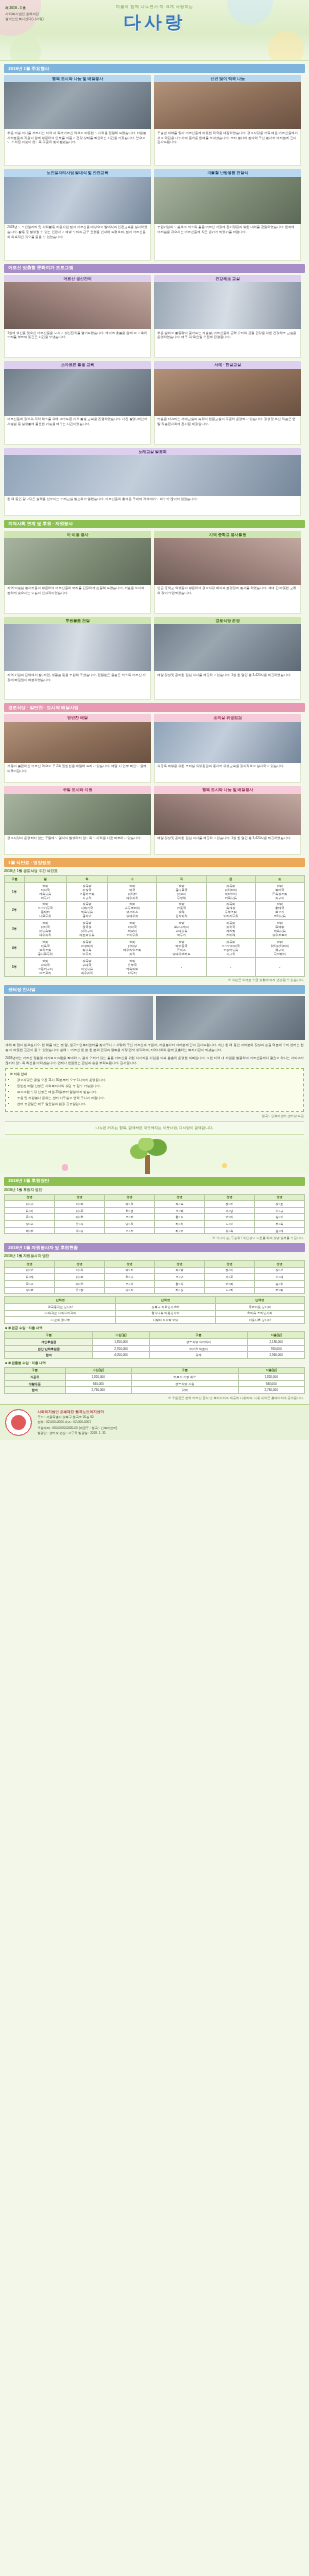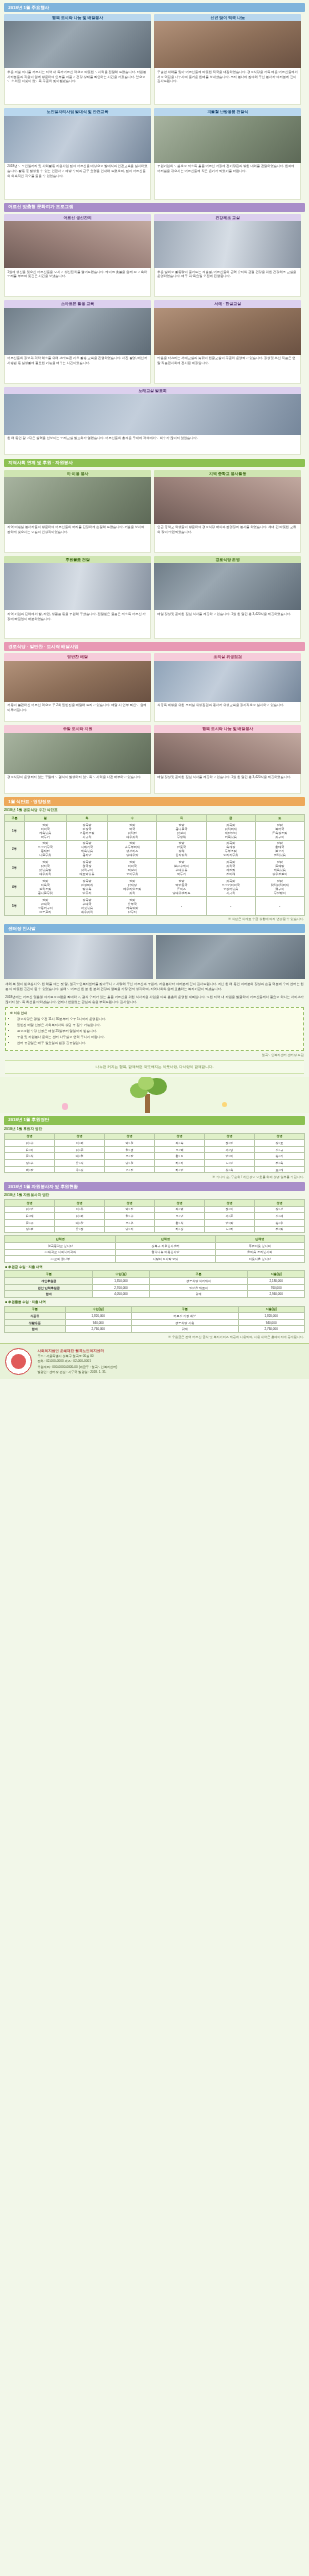--- a/index.html
+++ b/index.html
@@ -132,20 +132,35 @@
   .right-note { text-align:right; font-size:3.1px; color:#6a7a55; margin:1.5px 5.2px; }
   .small-head { font-size:3.3px; font-weight:bold; color:#3f6a18; margin:2.1px 5.2px 1px; }
   .ul { margin:1px 7.2px; padding:0; font-size:3.2px; line-height:1.7; color:#444; }
   .ul li { margin-bottom:0.5px; }
 </style>
 </head>
 <body>
 
 <div class="page">
 
+  <div class="header">
+    <div class="hdr-blob b1"></div>
+    <div class="hdr-blob b2"></div>
+    <div class="hdr-blob b3"></div>
+    <div class="hdr-blob b4"></div>
+    <div class="hdr-left">
+      <div class="ttl">제 2018 - 3 호</div>
+      <div>사회복지법인 춘혜재단</div>
+      <div>월곡노인복지센터(다사랑)</div>
+    </div>
+    <div class="hdr-center">
+      <div class="hdr-sub">더불어 함께 나누면서 더 크게 사랑하는</div>
+      <div class="hdr-title">다사랑</div>
+    </div>
+  </div>
 
   <div class="sec-bar">2018년 1월 주요행사</div>
 
   <div class="grid2">
     <div class="cell">
       <div class="cell-title">행복 도시락 나눔 및 배달봉사</div>
       <div class="photo">
           <div class="ph-g1"></div>
         </div>
       <div class="cap tall">추운 겨울 끼니를 거르시는 지역 내 독거어르신 댁으로 따뜻한 도시락을 전달해 드렸습니다. 자원봉사자분들과 직원이 함께 방문하여 안부를 여쭙고 건강 상태를 확인하는 시간을 가졌습니다. 앞으로도 소외된 이웃이 없도록 꾸준히 찾아뵙겠습니다.</div>

